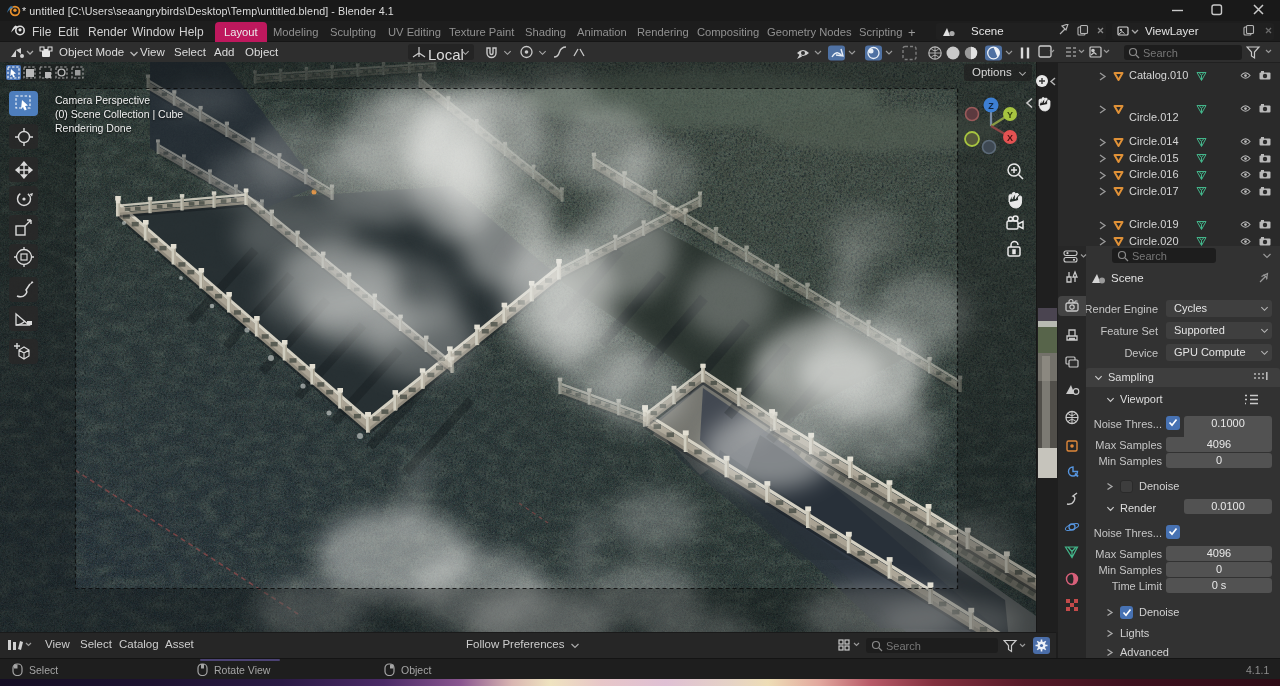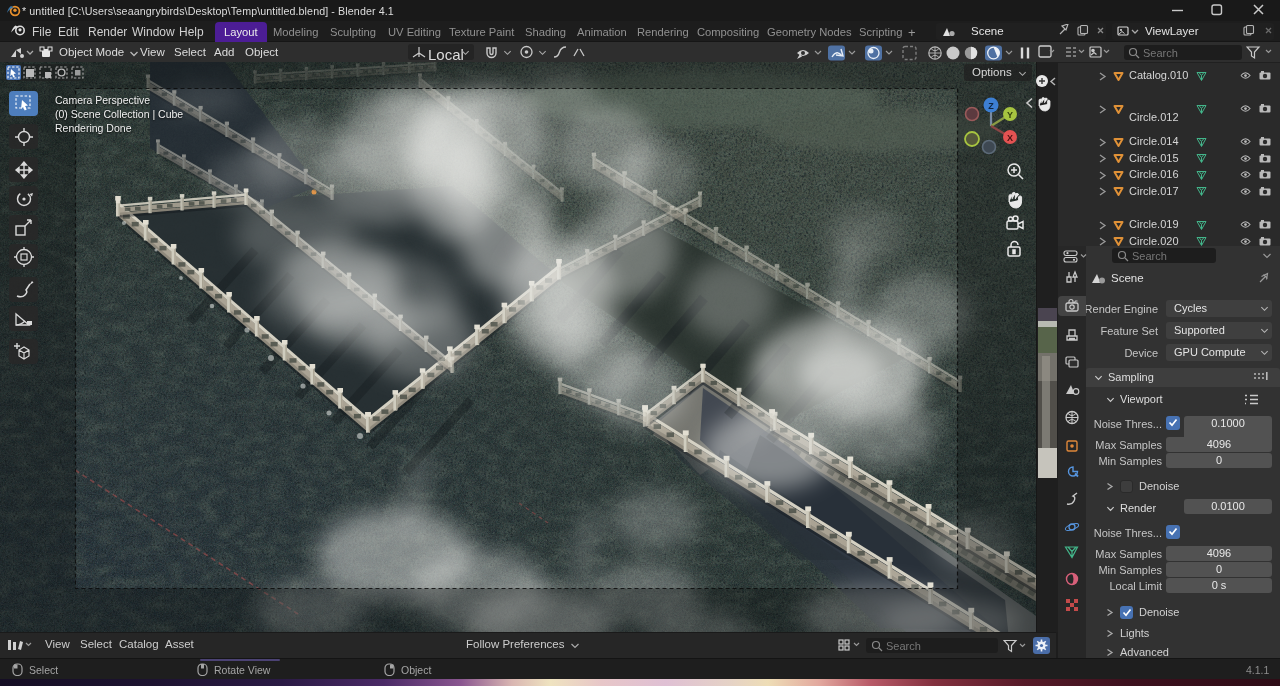--- a/index.html
+++ b/index.html
@@ -4,21 +4,21 @@
 html,body{width:1280px;height:686px;overflow:hidden;background:#1d1d1d;font-family:"Liberation Sans",sans-serif;}
 .abs{position:absolute;}
 #app{position:relative;width:1280px;height:686px;}
 
 #titlebar{left:0;top:0;width:1280px;height:21px;background:#191919;}
 #titletext{left:22px;top:4.5px;font-size:10.7px;color:#dddddd;letter-spacing:0.1px;}
 
 #topbar{left:0;top:21px;width:1280px;height:21px;background:#1d1d1d;border-bottom:1px solid #161616;}
 .menuitem{position:absolute;top:25px;white-space:nowrap;font-size:12px;color:#d0d0d0;}
 .tab{position:absolute;top:22px;white-space:nowrap;height:20px;line-height:20px;font-size:11.2px;color:#919191;padding:0 9px;border-radius:4px 4px 0 0;}
-.tab.active{background:#4c1d95;color:#ececec;}
+.tab.active{background:#be185d;color:#ececec;}
 
 #vpheader{left:0;top:42px;width:1036px;height:20px;background:#2e2e2e;}
 .vph{position:absolute;top:46px;white-space:nowrap;font-size:11.5px;color:#dcdcdc;}
 #outliner{left:1058px;top:42px;width:222px;height:204px;background:#2a2a2a;}
 #outlhead{left:1058px;top:42px;width:222px;height:21px;background:#2e2e2e;border-bottom:1px solid #202020;}
 .orow{position:absolute;left:1058px;width:222px;height:16.6px;font-size:11px;color:#d6d6d6;}
 #props{left:1058px;top:246px;width:222px;height:412px;background:#323232;}
 #propstabs{left:1058px;top:246px;width:28px;height:412px;background:#272727;}
 #propshead{left:1086px;top:246px;width:194px;height:21px;background:#323232;}
 .plabel{position:absolute;font-size:11px;color:#c5c5c5;text-align:right;white-space:nowrap;}
@@ -1330,21 +1330,21 @@
 <div class="plabel" style="left:1058px;top:527px;width:104px">Noise Thres...</div>
     <div class="abs" style="left:1166px;top:525px;width:14px;height:14px;background:#4772b3;border-radius:3px"></div>
 <svg class="abs" style="left:1168px;top:527px" width="10" height="9" viewBox="0 0 10 9">
       <path d="M1.5 4.5 l2.5 2.7 L8.5 1.5" stroke="#fff" stroke-width="1.7" fill="none"></path>
     </svg>
 <div class="pfield" style="left:1184px;top:499px;width:88px;height:15px;line-height:15px">0.0100</div>
 <div class="plabel" style="left:1058px;top:548px;width:104px">Max Samples</div>
 <div class="pfield" style="left:1166px;top:546px;width:106px;height:15px;line-height:15px">4096</div>
 <div class="plabel" style="left:1058px;top:564px;width:104px">Min Samples</div>
 <div class="pfield" style="left:1166px;top:562px;width:106px;height:15px;line-height:15px">0</div>
-<div class="plabel" style="left:1058px;top:580px;width:104px">Local Limit</div>
+<div class="plabel" style="left:1058px;top:580px;width:104px">Time Limit</div>
 <div class="pfield" style="left:1166px;top:578px;width:106px;height:15px;line-height:15px">0 s</div>
 <svg class="abs" style="left:1106px;top:608px" width="8" height="9" viewBox="0 0 8 9">
       <path d="M1.5 1.5 l4.5 3 L1.5 7.5" fill="none" stroke="#aaa" stroke-width="1.3"></path>
     </svg>
 <div class="abs" style="left:1120px;top:606px;width:13px;height:13px;background:#4772b3;border-radius:3px"></div>
 <svg class="abs" style="left:1122px;top:608px" width="10" height="9" viewBox="0 0 10 9">
       <path d="M1.5 4.5 l2.5 2.7 L8.5 1.5" stroke="#fff" stroke-width="1.6" fill="none"></path>
     </svg>
 <div class="phead" style="left:1139px;top:606px;color:#d2d2d2">Denoise</div>
 <svg class="abs" style="left:1106px;top:629px" width="8" height="9" viewBox="0 0 8 9">

